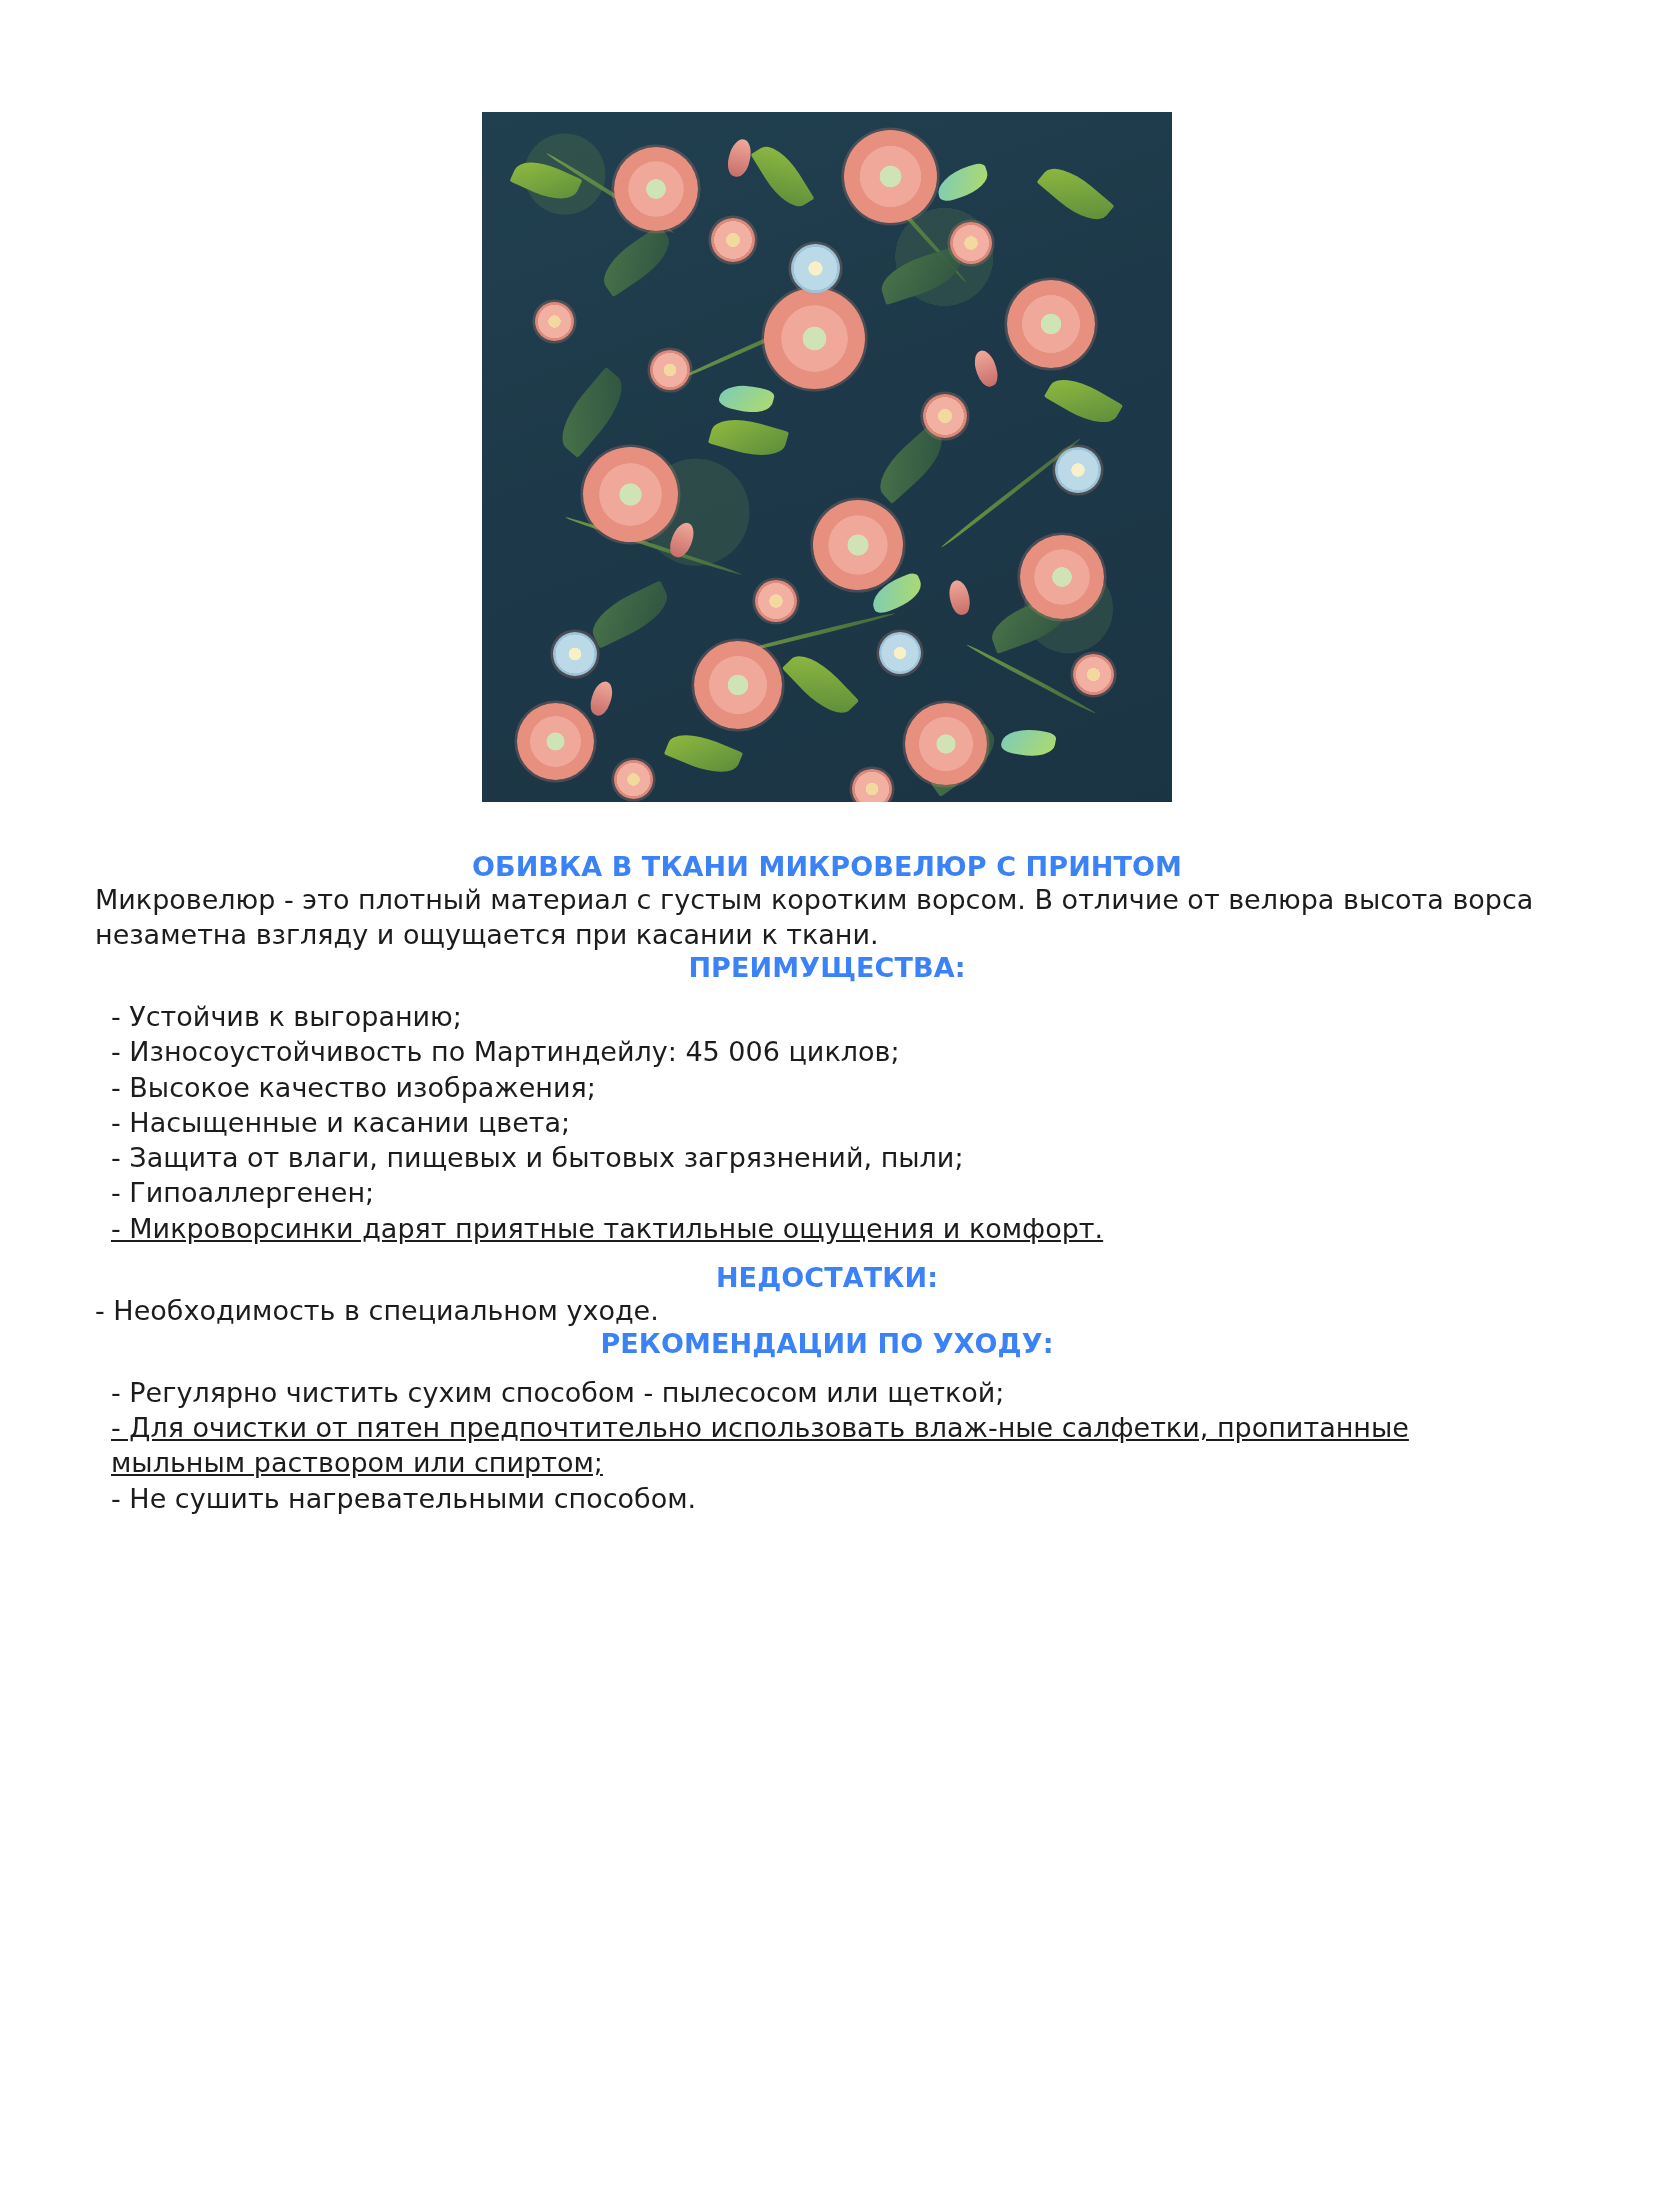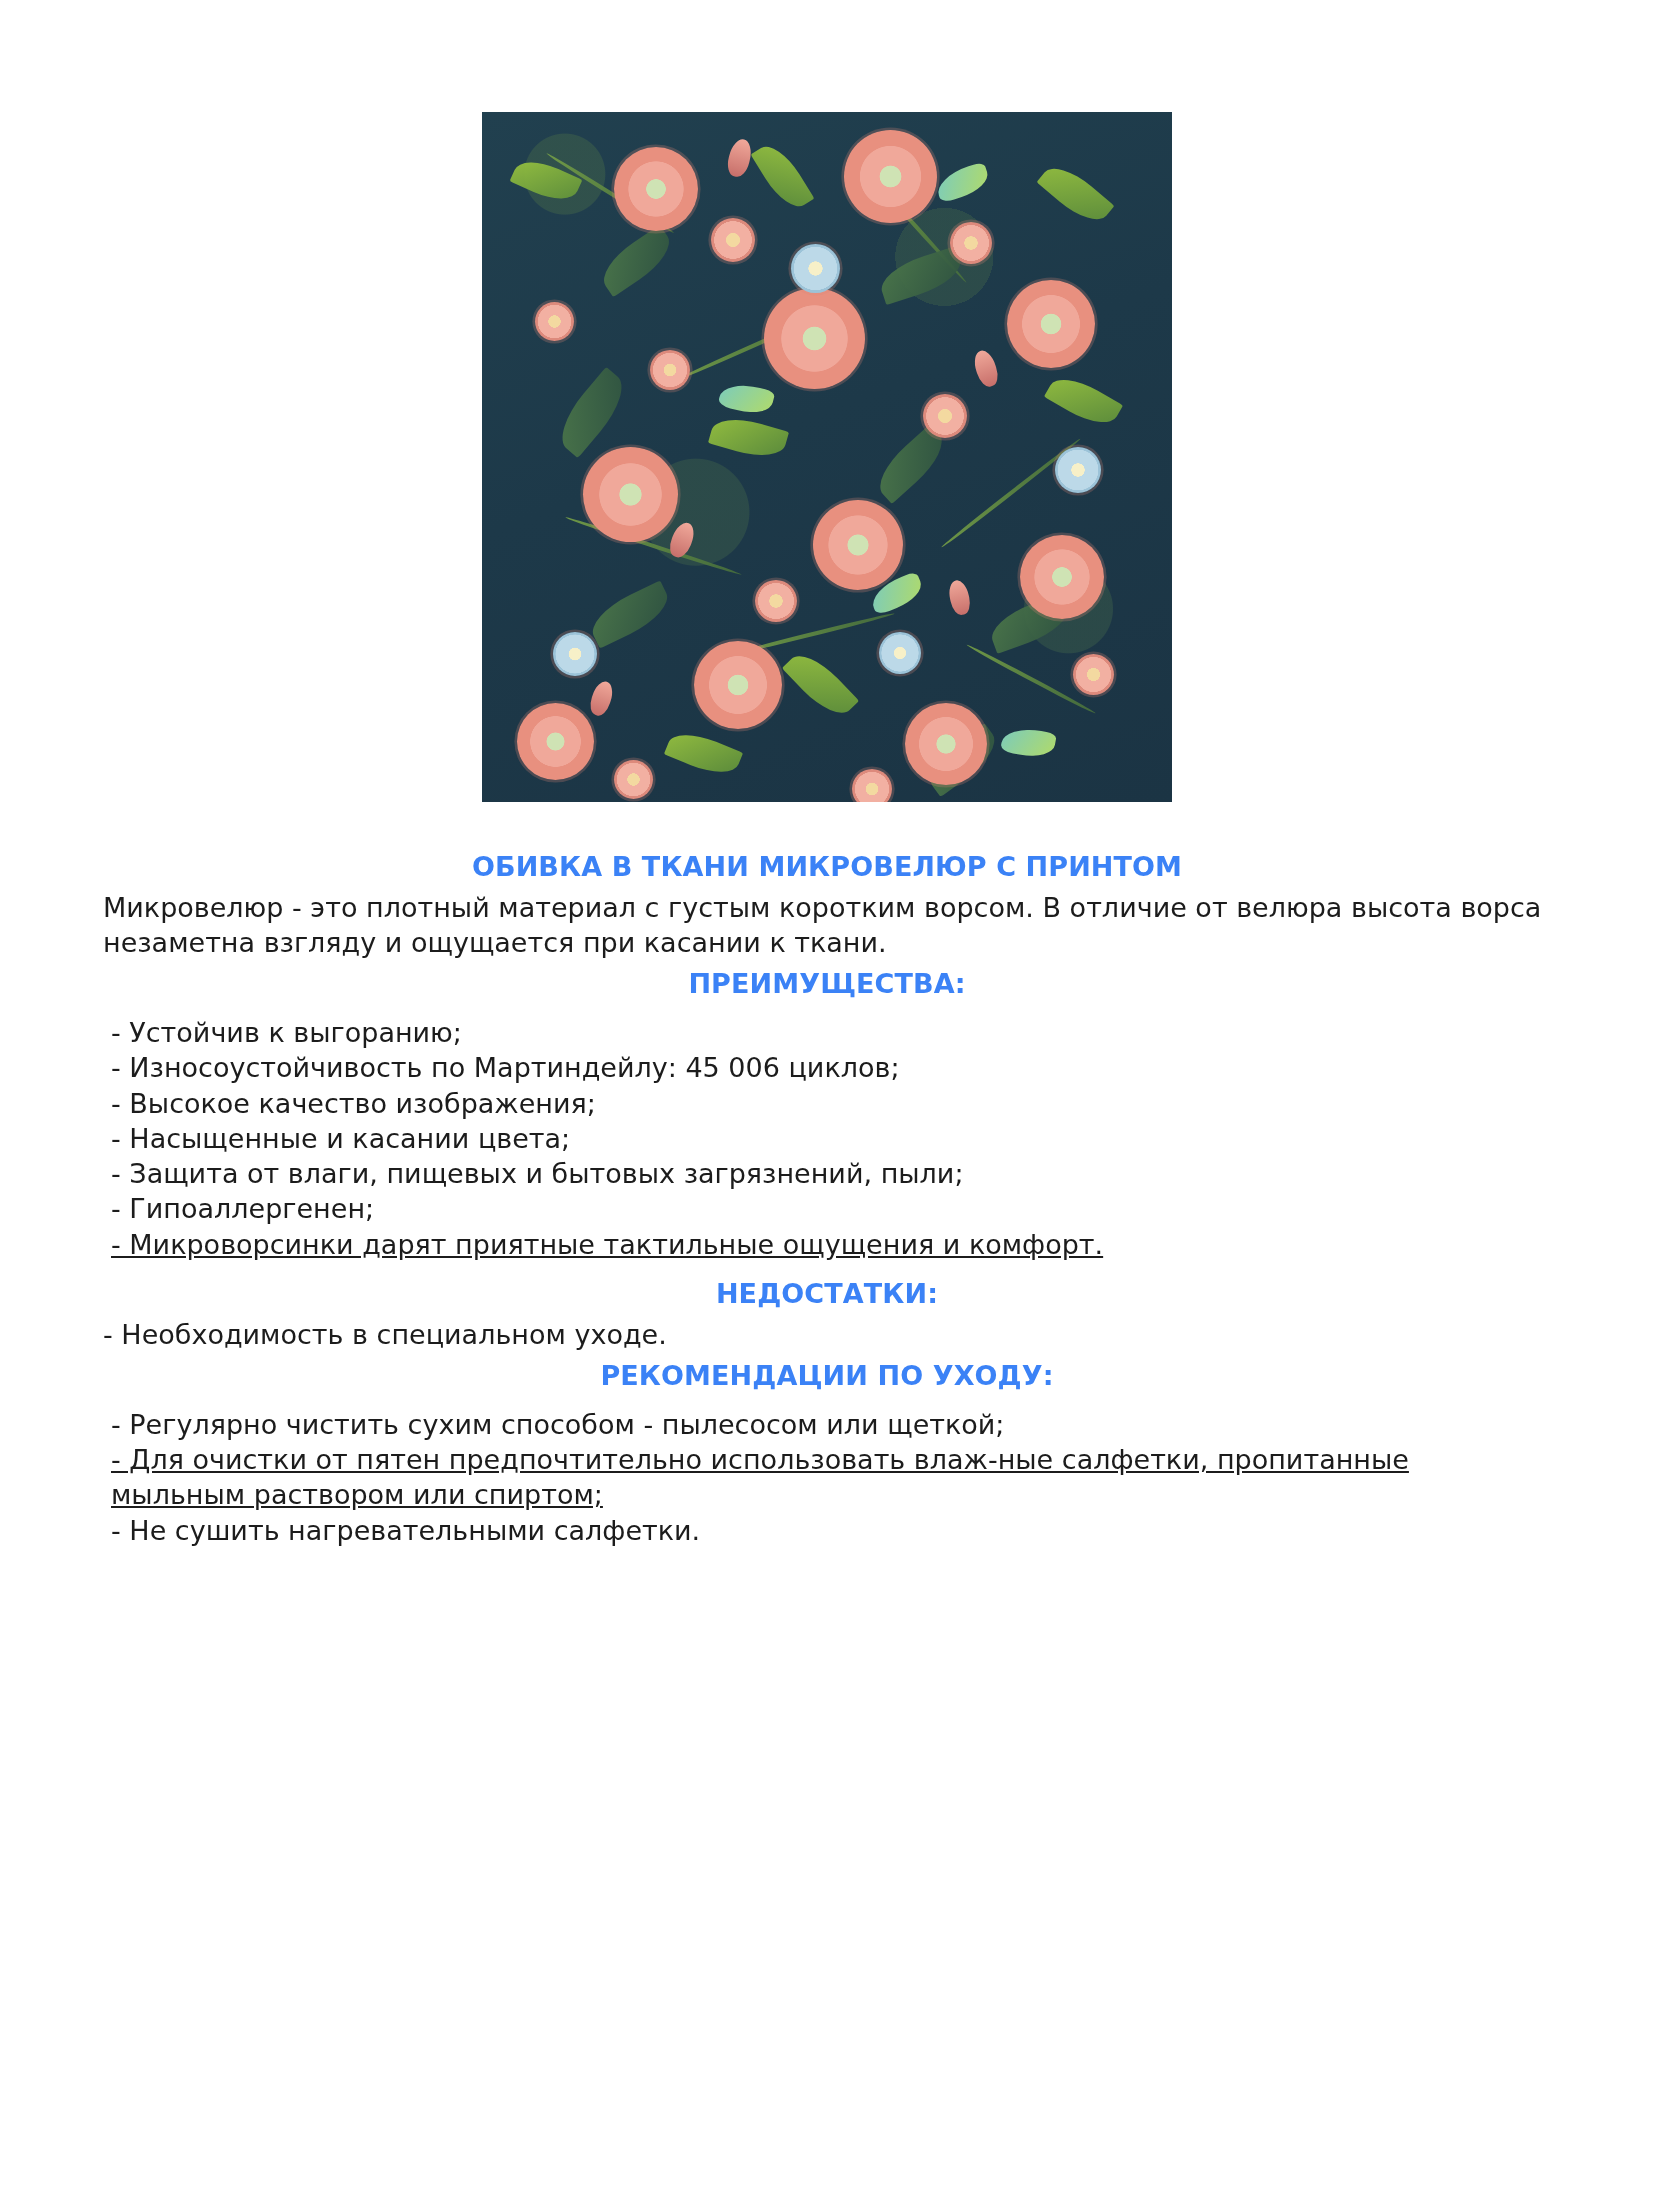--- a/index.html
+++ b/index.html
@@ -101,21 +101,21 @@
     margin: 0;
     letter-spacing: 0.1px;
     color: #3b82f6;
   }
   .title-main {
     margin-bottom: 21px;
   }
   p.body {
     font-size: 27px;
     line-height: 1.30;
-    margin: 8px;
+    margin: 0;
     color: #1c1c1c;
   }
   .intro {
     margin-bottom: 35px;
   }
   .advantages-title { margin-bottom: 18.5px; }
   .list {
     font-size: 27px;
     line-height: 1.305;
     margin: 16px;
@@ -218,18 +218,18 @@
 
     <h2 class="section-title drawbacks-title">НЕДОСТАТКИ:</h2>
 
     <p class="body drawbacks-text"> - Необходимость в специальном уходе.</p>
 
     <h2 class="section-title care-title">РЕКОМЕНДАЦИИ ПО УХОДУ:</h2>
 
     <div class="list care-list">
       <div>- Регулярно чистить сухим способом - пылесосом или щеткой;</div>
       <div class="wrap">- Для очистки от пятен предпочтительно использовать влаж-ные салфетки, пропитанные мыльным раствором или спиртом;</div>
-      <div>- Не сушить нагревательными салфетки.</div>
+      <div>- Не сушить нагревательными способом.</div>
     </div>
 
   </div>
 </div>
 
 
 </body></html>

